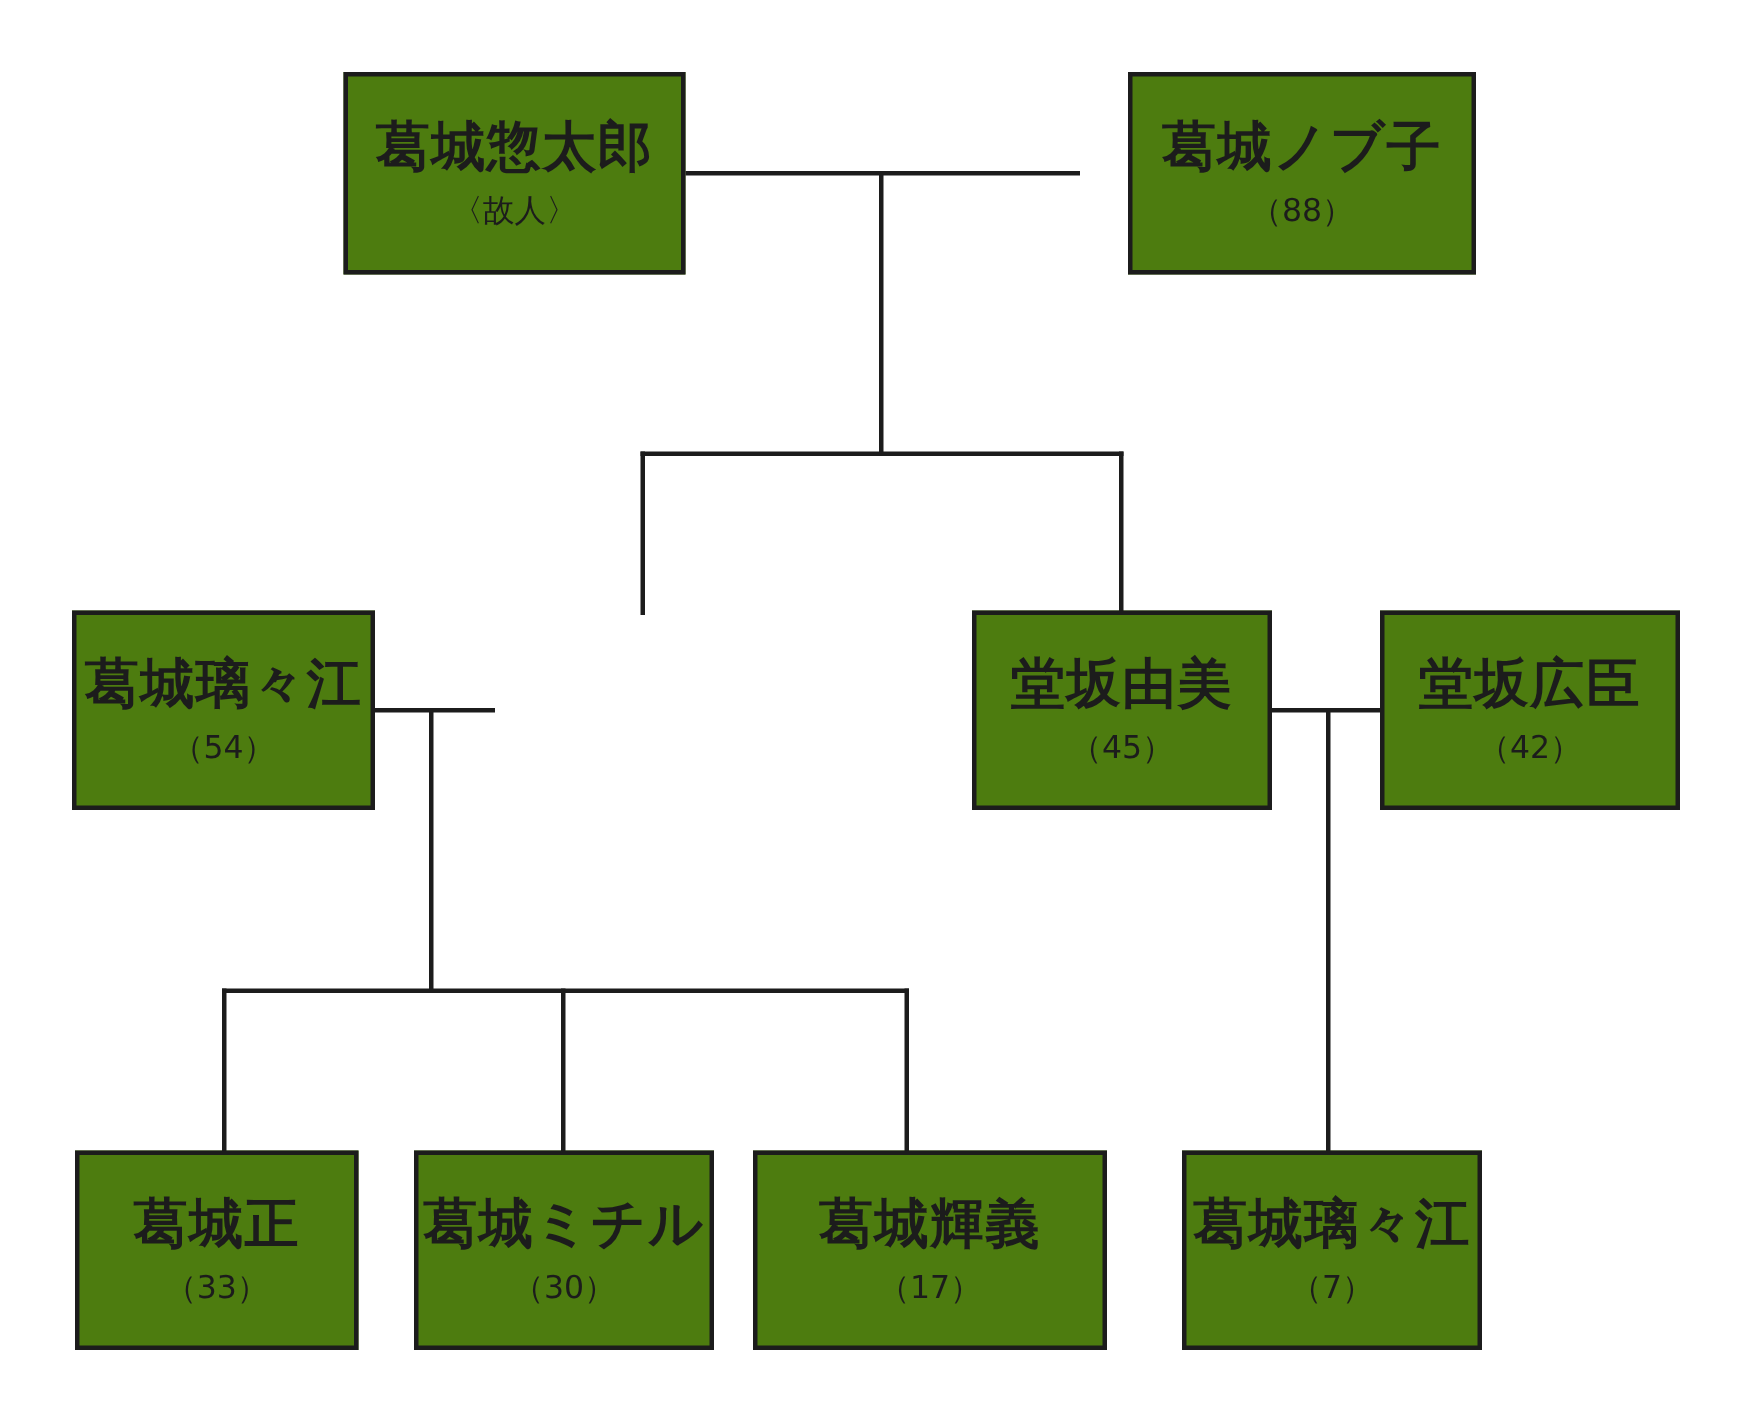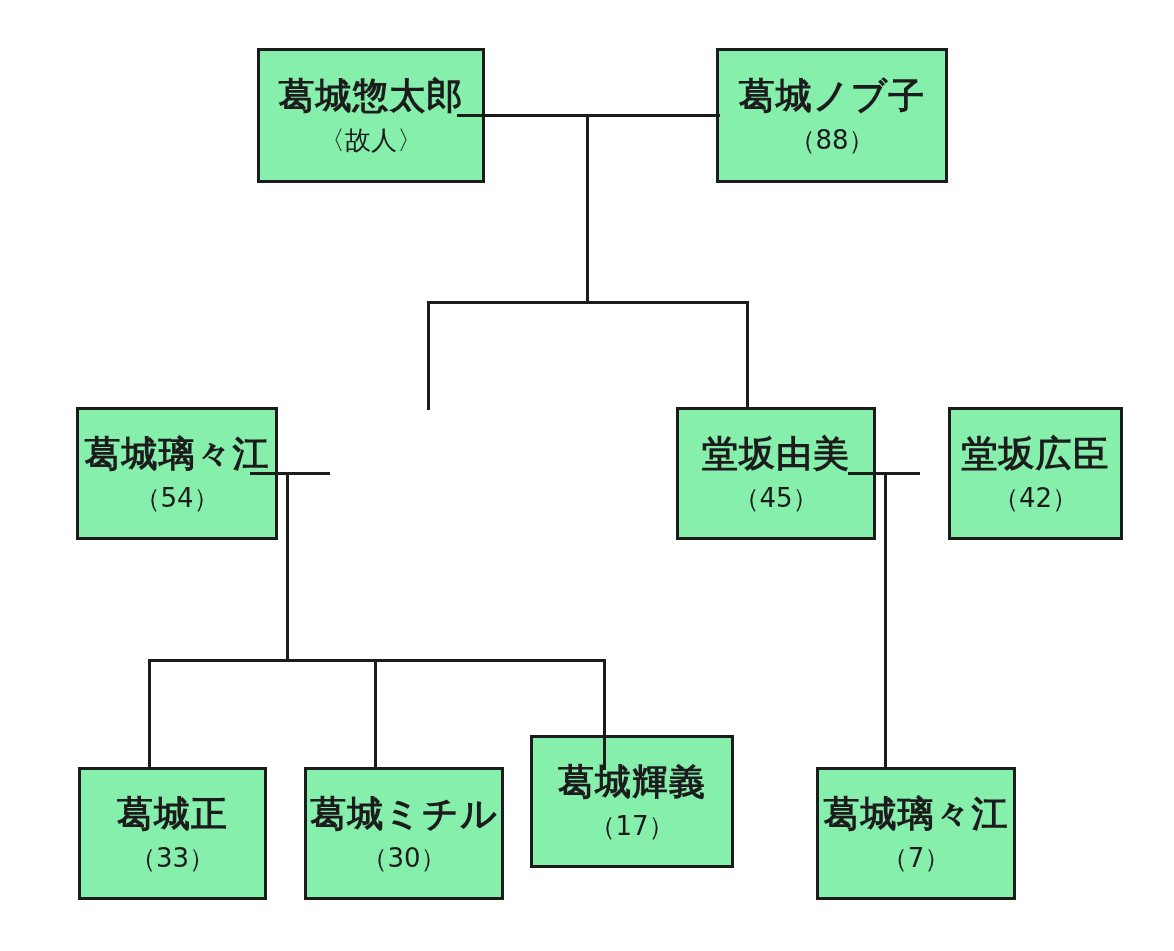--- a/index.html
+++ b/index.html
@@ -7,90 +7,89 @@
   .canvas{
     position:relative;
     width:1174px;height:951px;
     background:#ffffff;
     font-family:"DejaVu Sans",sans-serif;
     color:#1c1c1c;
     overflow:hidden;
   }
   .pbox{
     position:absolute;
-    background:#86efac;
+    background:#4d7c0f;
     border:3px solid #1c1c1c;
     box-sizing:border-box;
     display:flex;
     flex-direction:column;
     align-items:center;
     justify-content:center;
     text-align:center;
-    margin-left:28px;
   }
   .pname{
     font-size:36px;
     font-weight:700;
     line-height:1;
     letter-spacing:1px;
     white-space:nowrap;
   }
   .psub{
-    font-size:26px;
+    font-size:21px;
     font-weight:400;
     line-height:1;
     margin-top:13px;
     white-space:nowrap;
   }
   .hline,.vline{position:absolute;background:#1c1c1c;}
   .hline{height:3px;}
   .vline{width:3px;}
 </style>
 </head>
 <body>
 
 <div class="canvas">
 
   <div class="pbox" style="left:229px;top:48px;width:228px;height:135px">
     <div class="pname">葛城惣太郎</div>
     <div class="psub">〈故人〉</div>
   </div>
 
-  <div class="pbox" style="left:688px;top:48px;width:232px;height:135px">
+  <div class="pbox" style="left:752px;top:48px;width:232px;height:135px">
     <div class="pname">葛城ノブ子</div>
     <div class="psub">（88）</div>
   </div>
 
   <div class="pbox" style="left:48px;top:407px;width:202px;height:133px">
     <div class="pname">葛城璃々江</div>
     <div class="psub">（54）</div>
   </div>
 
 
   <div class="pbox" style="left:648px;top:407px;width:200px;height:133px">
     <div class="pname">堂坂由美</div>
     <div class="psub">（45）</div>
   </div>
 
-  <div class="pbox" style="left:920px;top:407px;width:175px;height:133px">
+  <div class="pbox" style="left:920px;top:407px;width:200px;height:133px">
     <div class="pname">堂坂広臣</div>
     <div class="psub">（42）</div>
   </div>
 
   <div class="pbox" style="left:50px;top:767px;width:189px;height:133px">
     <div class="pname">葛城正</div>
     <div class="psub">（33）</div>
   </div>
 
   <div class="pbox" style="left:276px;top:767px;width:200px;height:133px">
     <div class="pname">葛城ミチル</div>
     <div class="psub">（30）</div>
   </div>
 
-  <div class="pbox" style="left:502px;top:735px;width:204px;height:133px">
+  <div class="pbox" style="left:502px;top:767px;width:236px;height:133px">
     <div class="pname">葛城輝義</div>
     <div class="psub">（17）</div>
   </div>
 
   <div class="pbox" style="left:788px;top:767px;width:200px;height:133px">
     <div class="pname">葛城璃々江</div>
     <div class="psub">（7）</div>
   </div>
 
   <div class="hline" style="left:457px;top:114px;width:263px"></div>

